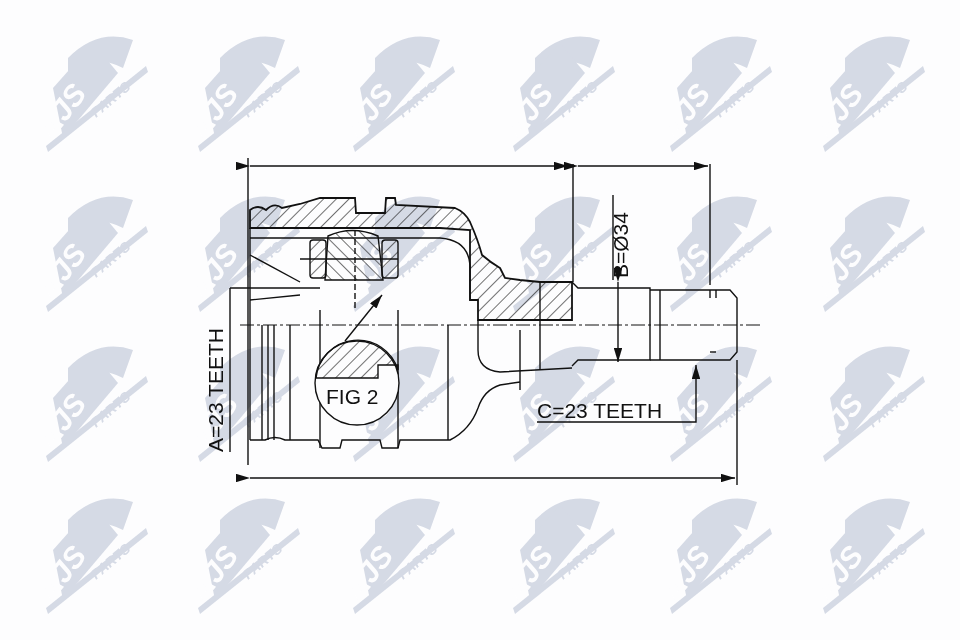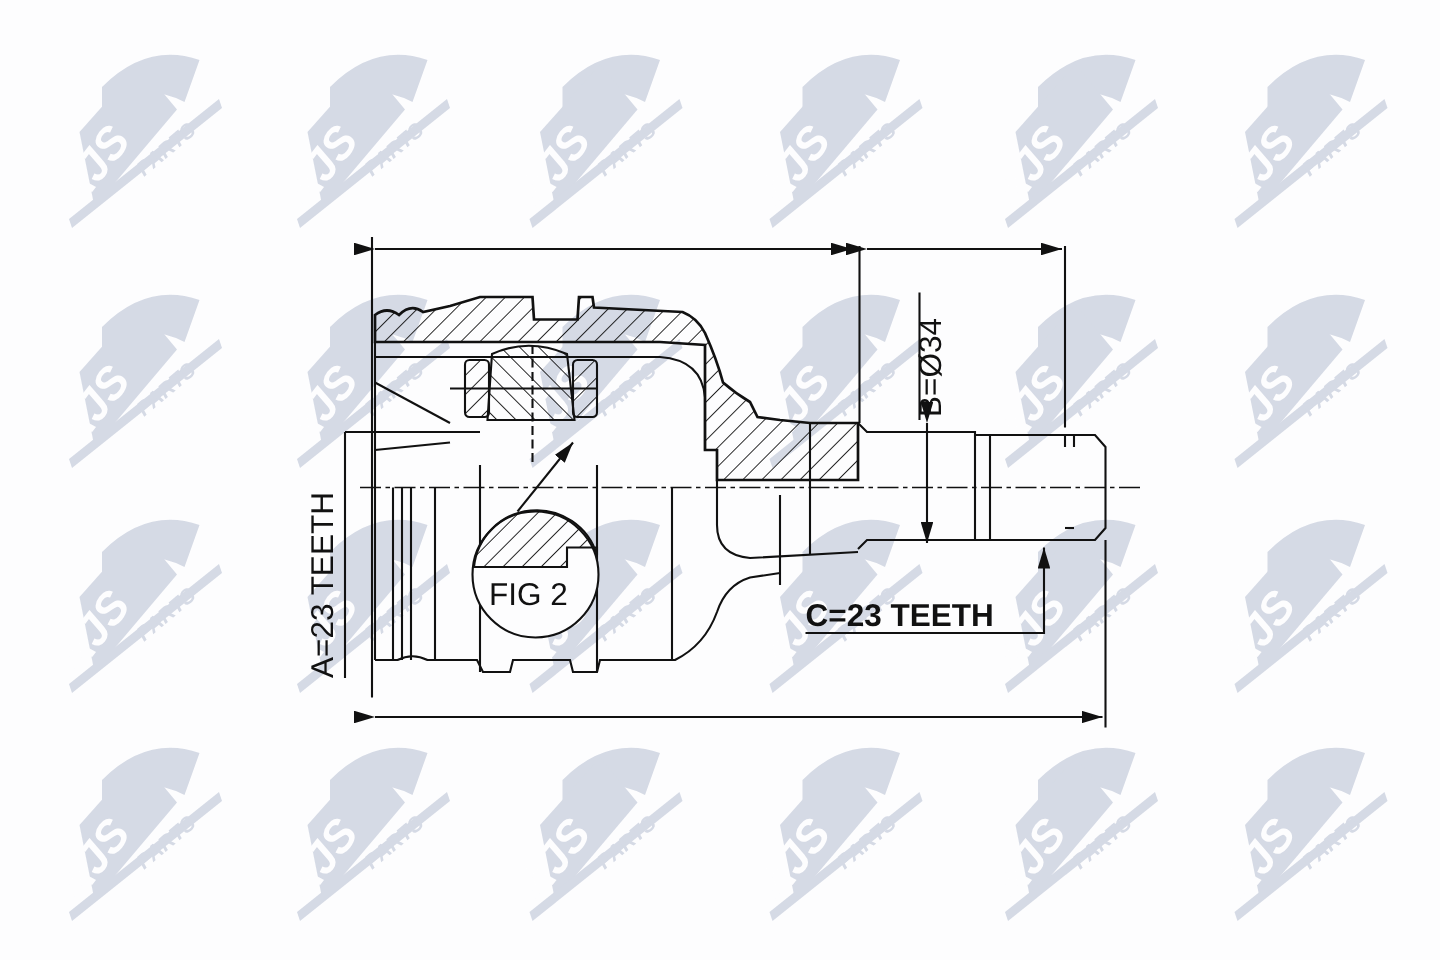--- a/index.html
+++ b/index.html
@@ -1,21 +1,21 @@
 <!DOCTYPE html>
 <html><head>
 <meta charset="utf-8">
 <style>
   html,body{margin:0;padding:0;background:#fdfdfe;}
   body{width:960px;height:640px;position:relative;overflow:hidden;font-family:"Liberation Sans",sans-serif;}
   #stage{position:absolute;left:0;top:0;width:960px;height:640px;}
   .lbl{position:absolute;font-family:"Liberation Sans",sans-serif;font-size:21px;color:#111;white-space:nowrap;line-height:1;}
   #lbl-a{left:205px;top:452px;transform:rotate(-90deg);transform-origin:0 0;}
   #lbl-b{left:610px;top:278px;transform:rotate(-90deg);transform-origin:0 0;}
-  #lbl-c{left:537px;top:400px;font-weight:bold;}
+  #lbl-c{left:537px;top:400px;}
   #lbl-fig{left:326px;top:386px;}
 </style>
 </head>
 <body>
 
 <div id="stage">
 
   <svg width="960" height="640" style="position:absolute;left:0;top:0">
     <defs>
       <g id="ajs">

